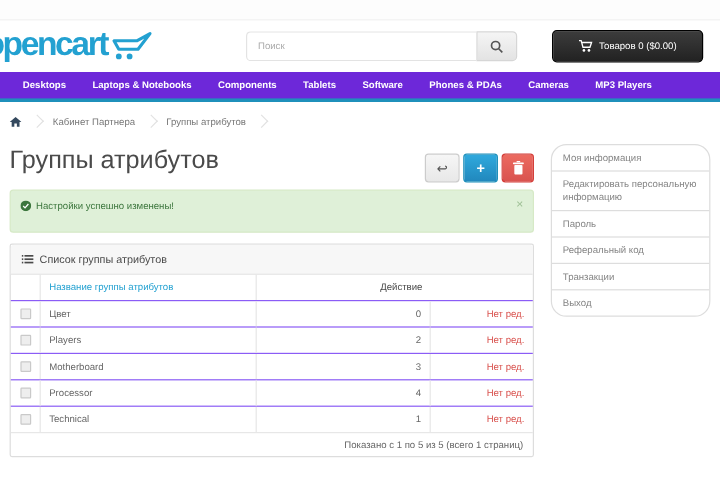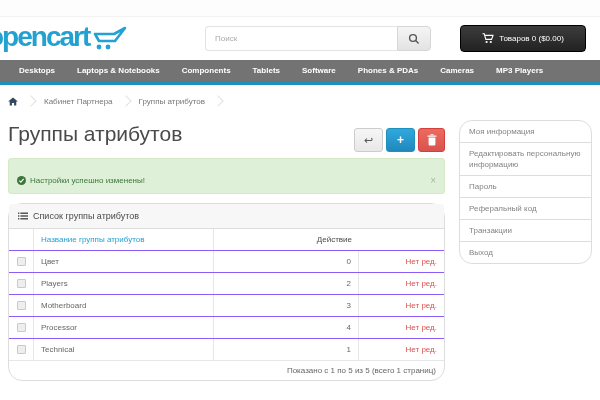--- a/index.html
+++ b/index.html
@@ -17,43 +17,43 @@
   .logo { position:absolute; left:-13px; top:3px; display:flex; align-items:center; }
   .logo-text { font-size:28px; font-weight:bold; color:#23a1d1; letter-spacing:-2px; }
   .logo-cart { margin-left:4px; margin-top:2px; }
   .search { position:absolute; left:205px; top:8px; width:226px; height:25px; display:flex; }
   .search input { flex:1; min-width:0; border:1px solid #e3e3e3; border-right:none; border-radius:4px 0 0 4px; padding:0 9px; font-size:8px; color:#777; outline:none; font-family:"Liberation Sans",sans-serif; }
   .search input::placeholder { color:#aaa; }
   .search-btn { width:34px; background:linear-gradient(#f5f5f5,#e3e3e3); border:1px solid #d6d6d6; border-radius:0 4px 4px 0; cursor:pointer; display:flex; align-items:center; justify-content:center; }
   .cart-btn { position:absolute; left:460px; top:7px; width:126px; height:27px; background:linear-gradient(#3c3c3c,#222); border:1px solid #000; border-radius:4px; color:#fff; font-size:8px; display:flex; align-items:center; justify-content:center; gap:5px; cursor:pointer; font-family:"Liberation Sans",sans-serif; }
 
   
-  .navbar { position:absolute; top:60px; left:0; width:600px; height:25px; background:#737373; border-bottom:3px solid #1f90bb; display:flex; padding-left:8px; }
+  .navbar { position:absolute; top:60px; left:0; width:600px; height:25px; background:#6d28d9; border-bottom:3px solid #1f90bb; display:flex; padding-left:8px; }
   .nav-item { color:#fff; font-size:8px; font-weight:bold; line-height:22px; padding:0 11px; text-decoration:none; display:block; }
 
   
   .breadcrumb { position:absolute; top:91px; left:8px; width:584px; height:20px; display:flex; align-items:center; font-size:8px; color:#777; }
   .crumb { color:#777; text-decoration:none; }
   .chev { display:inline-block; width:8px; height:8px; border-top:1px solid #e2e2e2; border-right:1px solid #e2e2e2; transform:rotate(45deg); margin:0 9px; }
 
   
   .content-left { position:absolute; left:8px; top:116px; width:437px; }
   .title-row { position:relative; height:38px; }
   h1 { font-size:21px; font-weight:400; color:#4a4a4a; padding-top:6px; }
   .page-actions { position:absolute; right:0; top:12px; display:flex; gap:3px; }
   .btn { height:24px; border-radius:3px; display:flex; align-items:center; justify-content:center; cursor:pointer; }
   .btn-back { width:29px; background:linear-gradient(#f6f6f6,#e8e8e8); border:1px solid #ccc; color:#555; font-size:11px; }
   .btn-add { width:29px; background:linear-gradient(#2fa9dd,#2188bd); border:1px solid #1f90bb; color:#fff; font-size:12px; font-weight:bold; }
   .btn-del { width:27px; background:linear-gradient(#ec6a60,#d9534f); border:1px solid #d43f3a; }
 
-  .alert { margin-top:4px; height:21px; background:#dff0d8; border:1px solid #d6e9c6; border-radius:3px; display:flex; align-items:flex-start; padding:17px 8px; font-size:8px; color:#3c763d; }
+  .alert { margin-top:4px; height:21px; background:#dff0d8; border:1px solid #d6e9c6; border-radius:3px; display:flex; align-items:flex-end; padding:17px 8px; font-size:8px; color:#3c763d; }
   .alert .alert-text { margin-left:4px; }
   .alert-close { margin-left:auto; color:#9dbf94; font-size:10px; cursor:pointer; line-height:1; }
 
-  .panel { margin-top:9px; border:1px solid #ddd; border-radius:14px; background:#fff; }
+  .panel { margin-top:9px; border:1px solid #ddd; border-radius:2px; background:#fff; }
   .panel-header { background:#f7f7f7; border-bottom:1px solid #ddd; padding:7px 9px; font-size:9px; color:#4a4a4a; display:flex; align-items:center; gap:5px; border-radius:3px 3px 0 0; }
 
   .tbl { width:100%; }
   .trow { display:grid; grid-template-columns:25px 180px 145px 85px; border-bottom:1px solid #8b5cf6; }
   .trow:last-of-type { border-bottom:none; }
   .cell { padding:6px 7px; font-size:8px; color:#666; border-right:1px solid #e7e7e7; overflow:hidden; display:flex; align-items:center; }
   .cell:last-child { border-right:none; }
   .c-check { justify-content:center; }
   .c-sort { justify-content:flex-end; }
   .c-action { justify-content:flex-end; }

